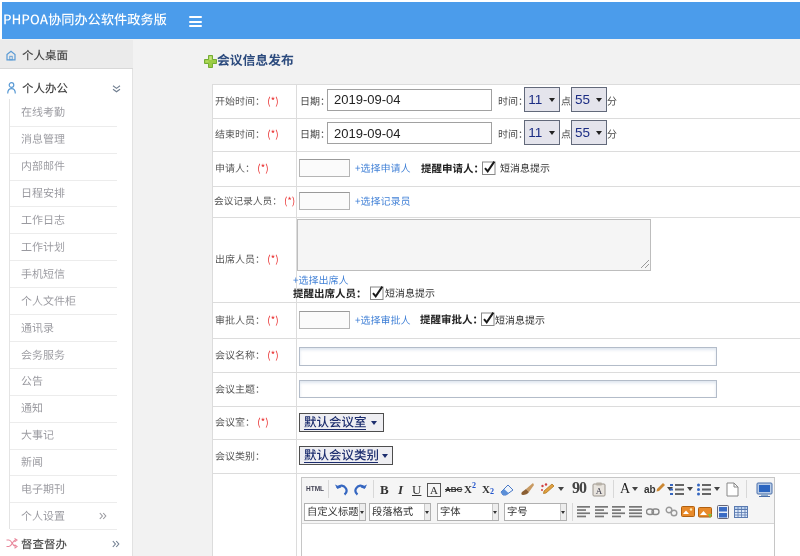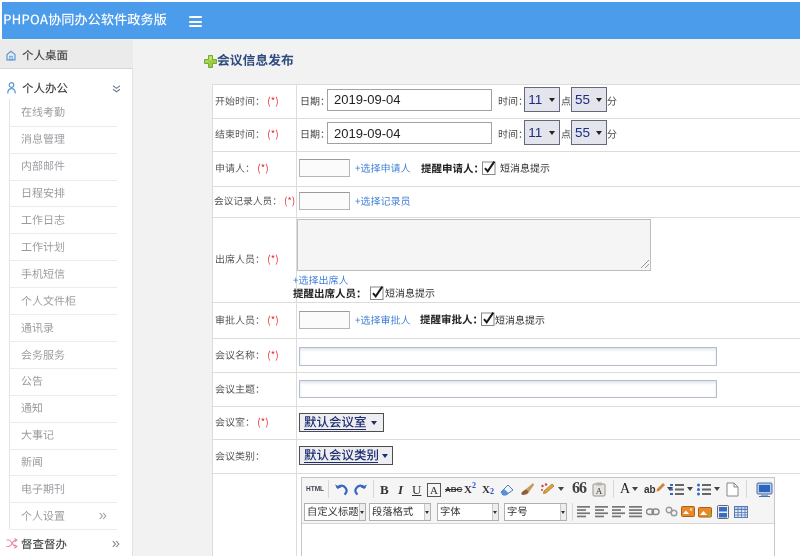--- a/index.html
+++ b/index.html
@@ -711,21 +711,21 @@
     <path d="M13 1 L6 7 L9 10 L14 3 Z" fill="#c89a62"></path>
     <path d="M6 7 L2 10 C1 11 1 13 3 13 C5 13 8 12 9 10 Z" fill="#8b5f33"></path>
   </svg>
 <svg style="position:absolute;left:540.0px;top:482.0px" width="16" height="14">
     <path d="M12 2 L14 4 L6 11 L3.5 11.5 L4 9 Z" fill="#e0a040" stroke="#b07820" stroke-width="0.8"></path>
     <circle cx="2.5" cy="4" r="1.2" fill="#d04040"></circle>
     <circle cx="6" cy="2.5" r="1.2" fill="#d04040"></circle>
     <circle cx="2" cy="8" r="1" fill="#d04040"></circle>
   </svg>
 <span style="position:absolute;left:558px;top:487px;width:0;height:0;border-left:3px solid transparent;border-right:3px solid transparent;border-top:4px solid #444;"></span>
-<span style="position:absolute;left:572px;top:479px;font:bold 16px 'Liberation Serif',serif;color:#444;letter-spacing:-1px;">66</span>
+<span style="position:absolute;left:572px;top:479px;font:bold 16px 'Liberation Serif',serif;color:#444;letter-spacing:-1px;">90</span>
 <svg style="position:absolute;left:592.0px;top:481.5px" width="14" height="15">
     <rect x="1" y="2" width="12" height="12" rx="1" fill="#e8e4de" stroke="#9a948c"></rect>
     <rect x="4" y="0.5" width="6" height="3" rx="1" fill="#b8b2a8"></rect>
     <text x="7" y="12" font-size="9" font-family="serif" text-anchor="middle" fill="#334">A</text>
   </svg>
 <div style="position:absolute;left:613.0px;top:480.0px;width:1px;height:18px;background:#d8d8d8;"></div>
 <span style="position:absolute;left:620px;top:480.5px;font:14px 'Liberation Serif',serif;color:#222;">A</span>
 <span style="position:absolute;left:632px;top:487px;width:0;height:0;border-left:3px solid transparent;border-right:3px solid transparent;border-top:4px solid #444;"></span>
 <span style="position:absolute;left:644px;top:483.5px;font:bold 10px 'Liberation Sans',sans-serif;color:#333;">ab</span>
 <svg style="position:absolute;left:655px;top:483px" width="10" height="10">

